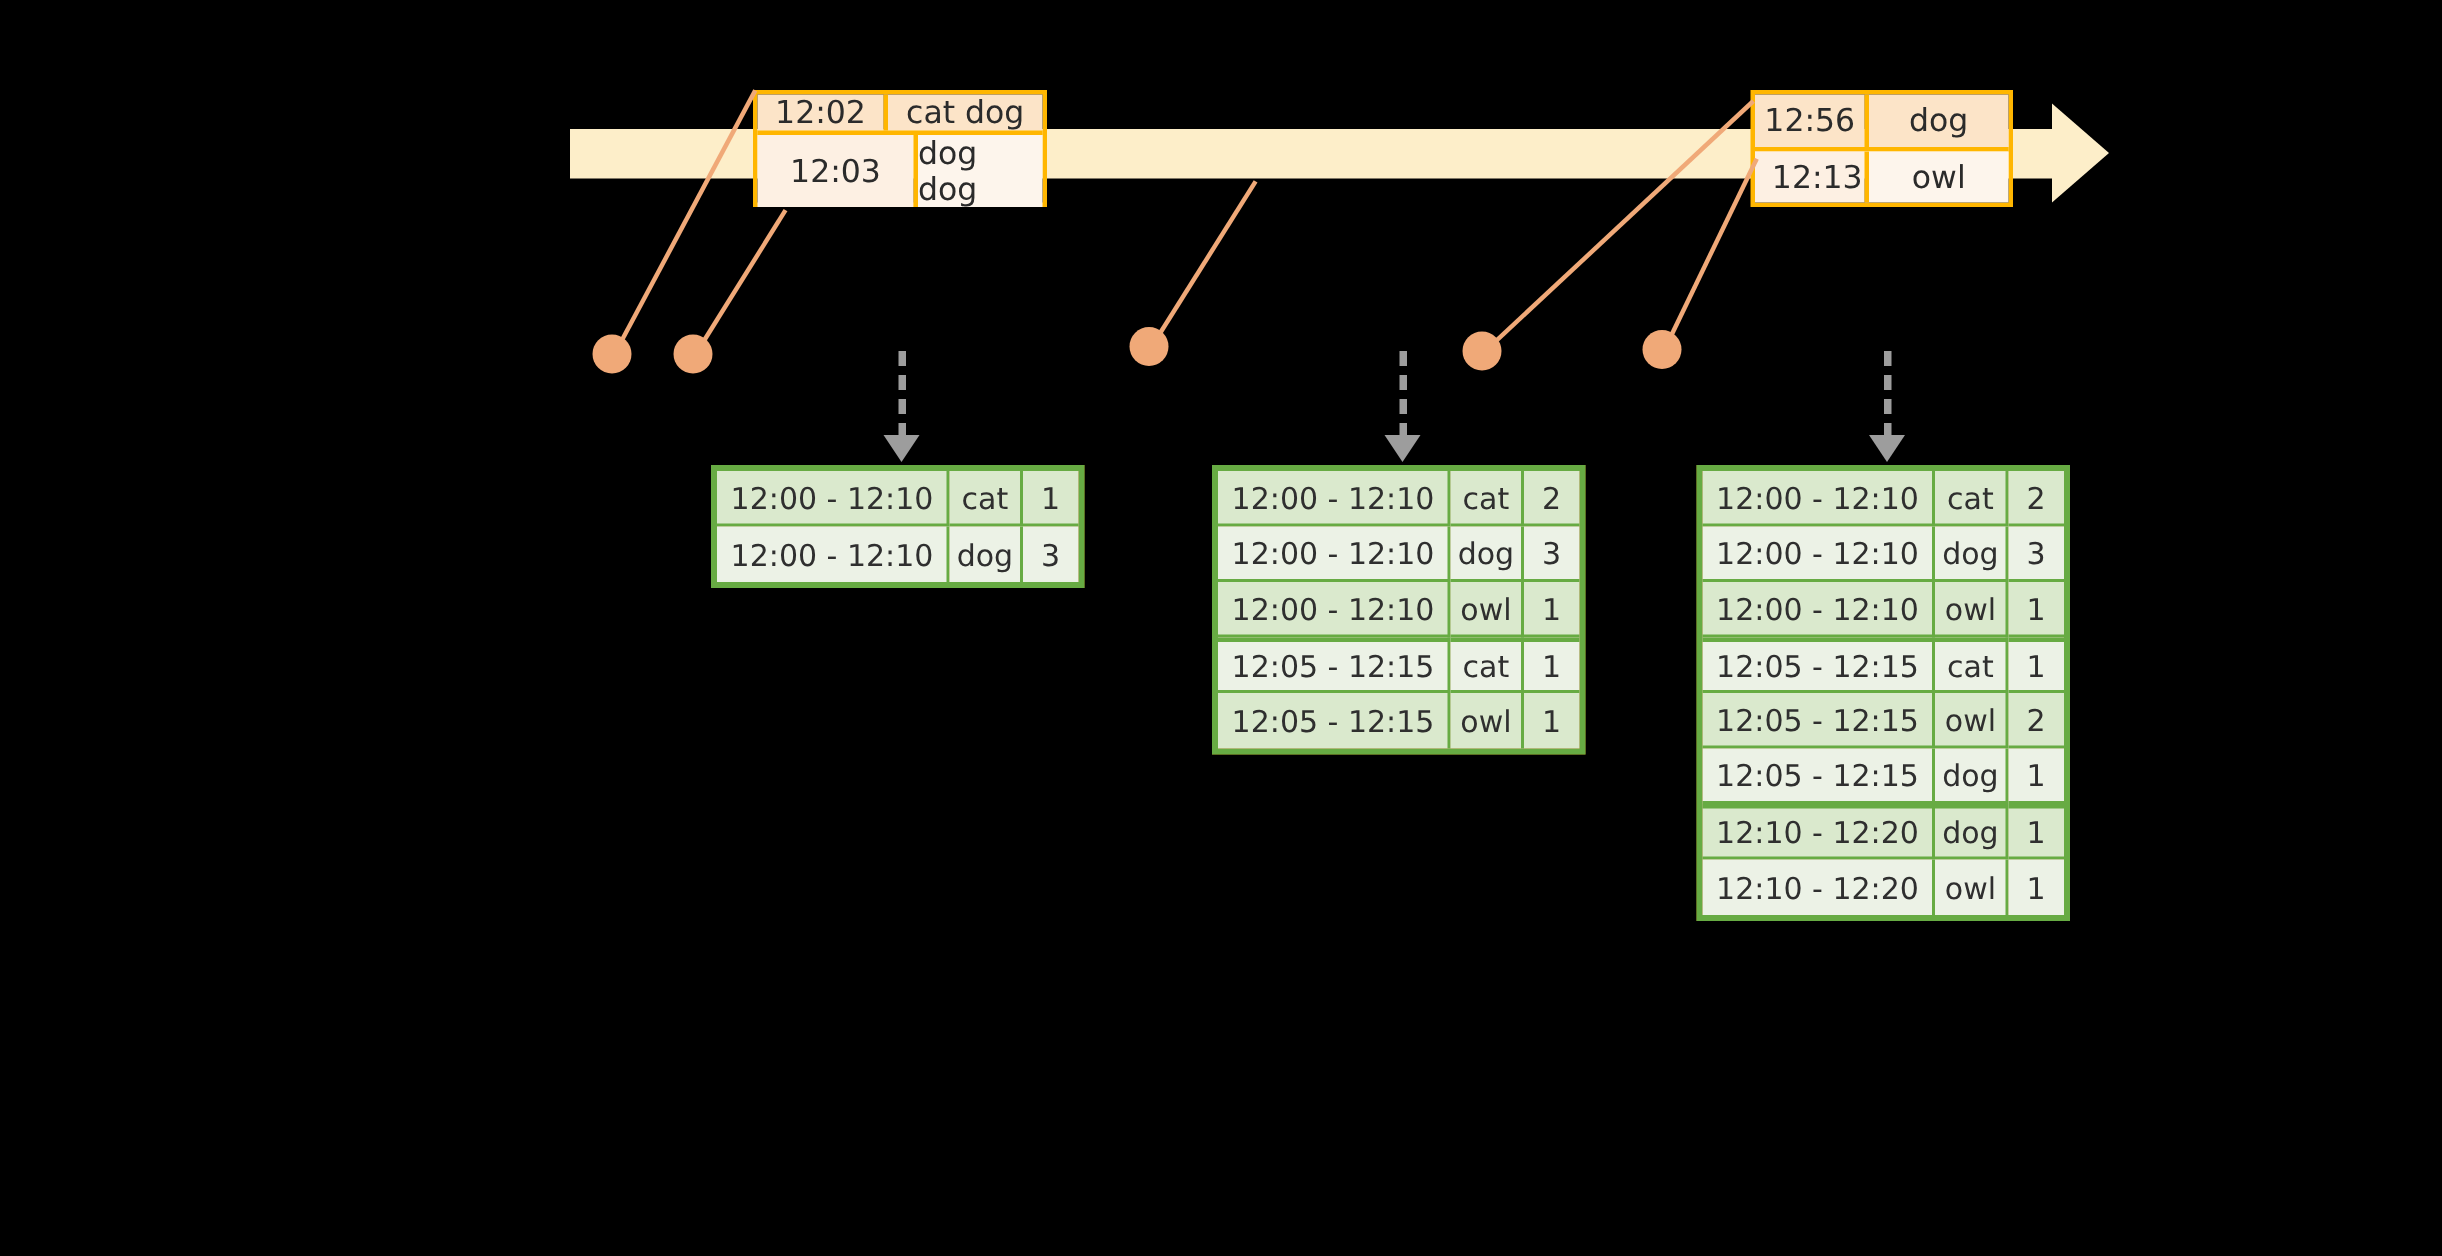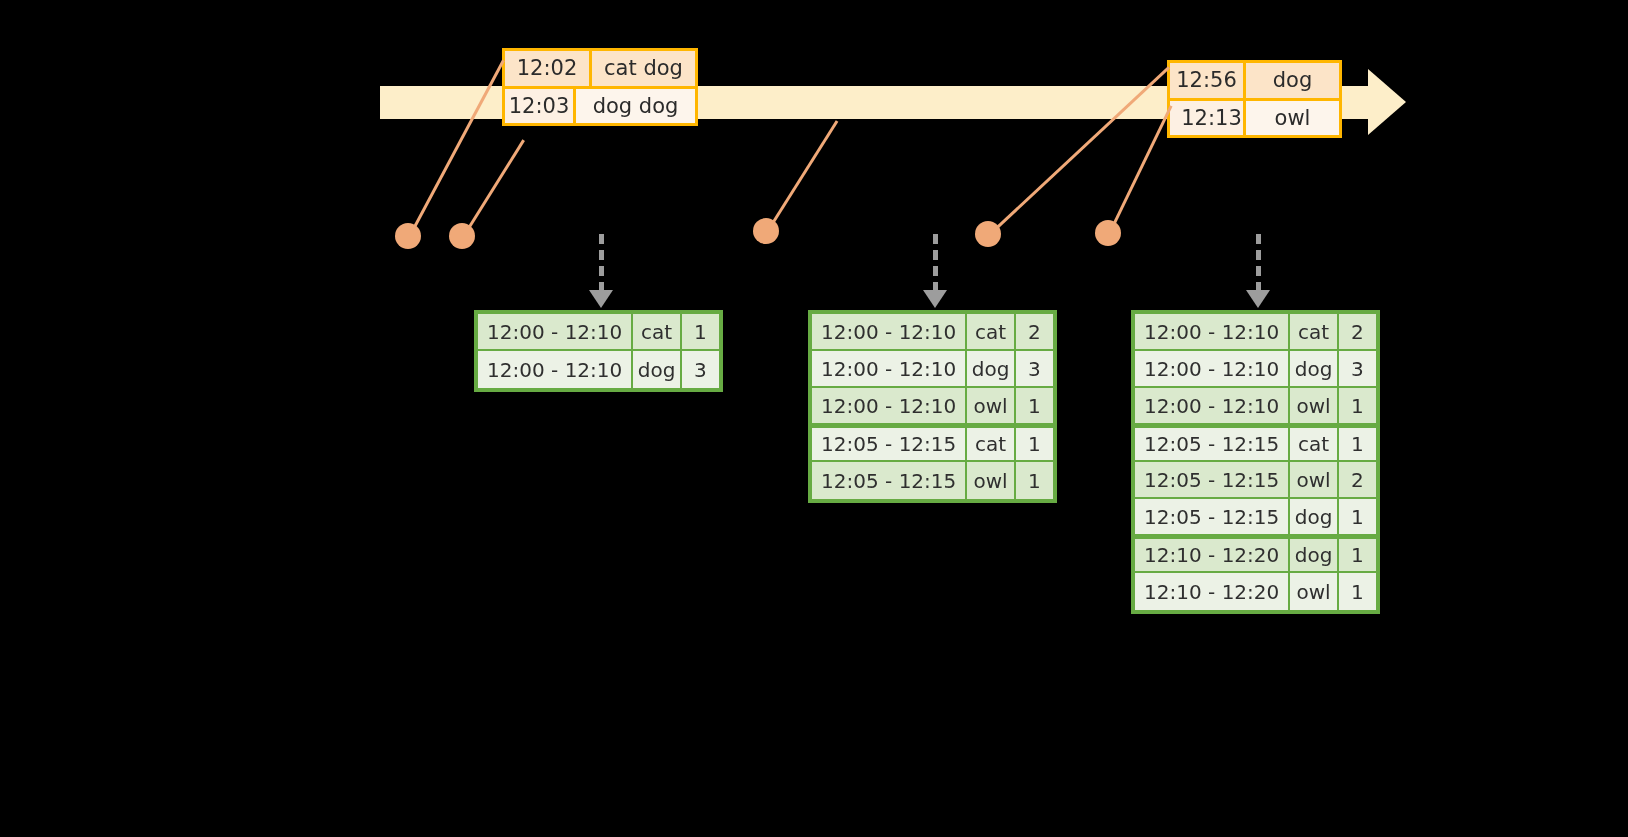--- a/index.html
+++ b/index.html
@@ -54,27 +54,27 @@
   .c-cnt{justify-content:center;}
 </style>
 </head>
 <body>
 
 <div class="stage">
 
   <div class="tl-bar" style="left:380px;top:86px;width:992px;height:33px;"></div>
   <div class="tl-arrow" style="left:1368px;top:69px;"></div>
 
-  <div class="evbox" style="left:502px;top:48px;width:196px;height:78px;">
+  <div class="evbox" style="left:502px;top:60px;width:196px;height:78px;">
     <div class="evrow">
       <div class="evcell evtime" style="width:84px;">12:02</div>
       <div class="evcell evval" style="flex:1;">cat dog</div>
     </div>
     <div class="evrow alt">
-      <div class="evcell evtime" style="width:68px;">12:03</div>
+      <div class="evcell evtime" style="width:104px;">12:03</div>
       <div class="evcell evval" style="flex:1;">dog dog</div>
     </div>
   </div>
 
 
   <div class="evbox" style="left:1167px;top:60px;width:175px;height:78px;">
     <div class="evrow">
       <div class="evcell evtime" style="width:73px;">12:56</div>
       <div class="evcell evval" style="flex:1;">dog</div>
     </div>

